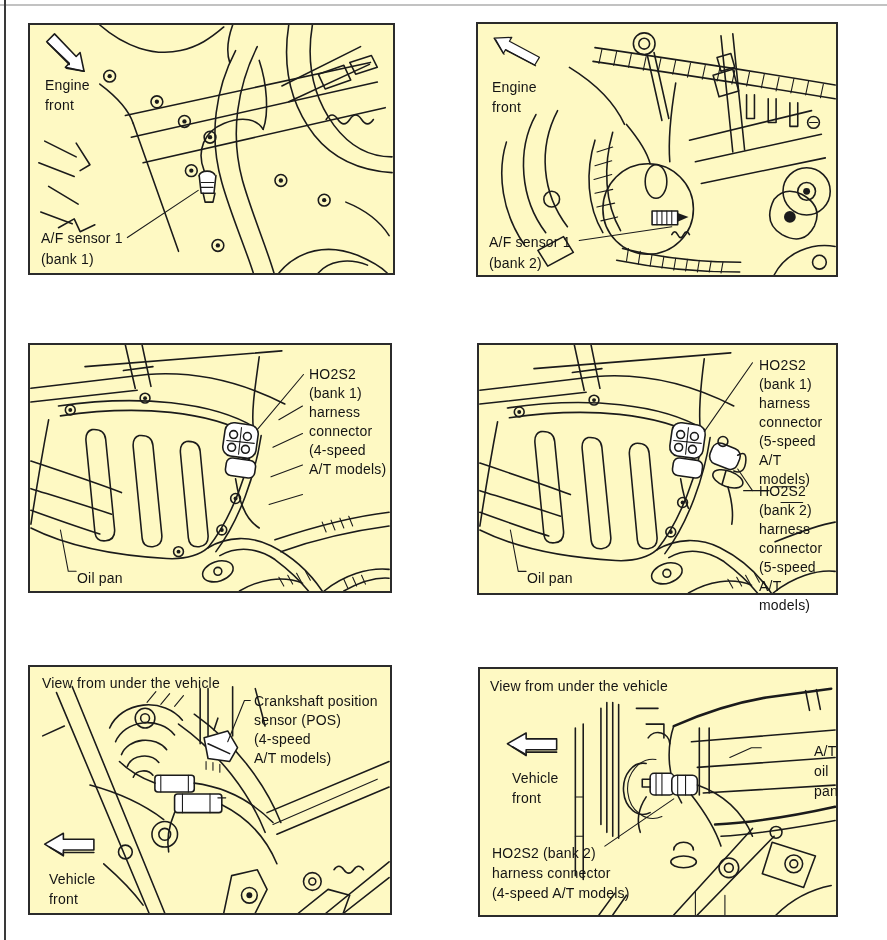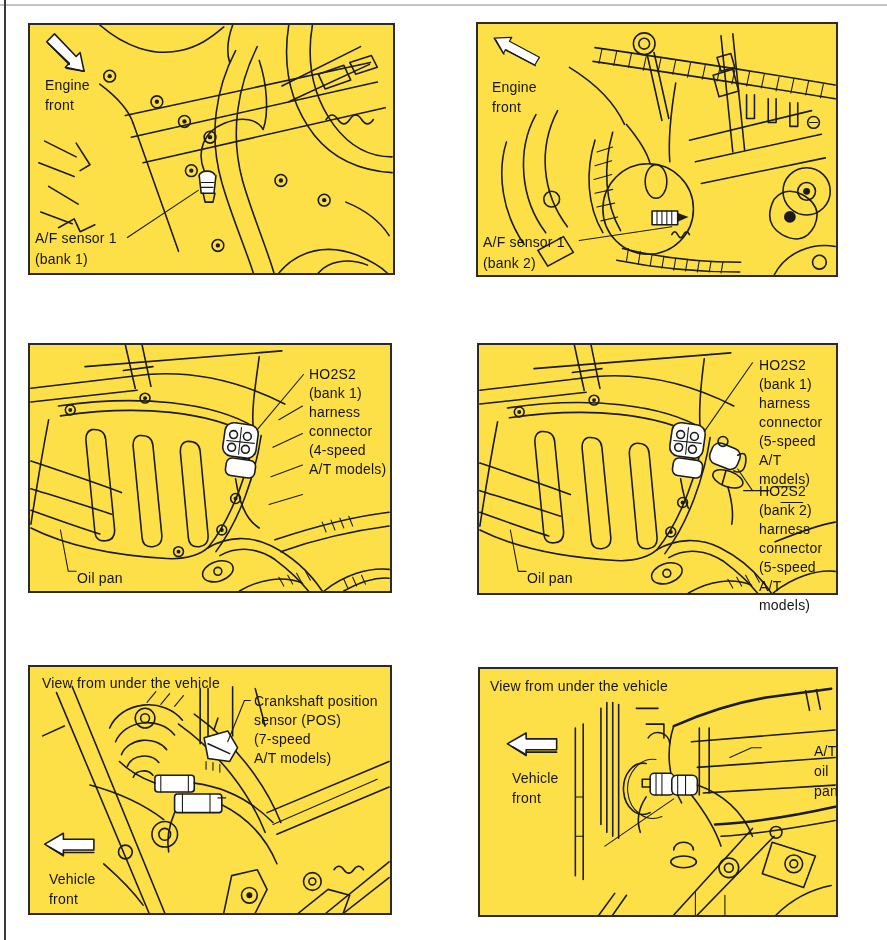--- a/index.html
+++ b/index.html
@@ -1,30 +1,30 @@
 <!DOCTYPE html>
 <html><head>
 <meta charset="utf-8">
 <style>
   html,body{margin:0;padding:0;background:#fff;}
   .page{position:relative;width:887px;height:940px;background:#fff;
         font-family:"Liberation Sans",sans-serif;overflow:hidden;}
   .rule-top{position:absolute;left:0;top:4px;width:887px;height:2px;background:#c2c2c2;}
   .rule-left{position:absolute;left:4px;top:0;width:2px;height:940px;background:#3a3a3a;}
-  .panel{position:absolute;border:2px solid #2b2b2b;background:#fde047;box-sizing:border-box;}
+  .panel{position:absolute;border:2px solid #2b2b2b;background:#fef9c3;box-sizing:border-box;}
   .art{position:absolute;left:0;top:0;width:100%;height:100%;}
   .art *{stroke:#1b1b1b;fill:none;stroke-width:1.6;stroke-linecap:round;stroke-linejoin:round;}
   .art .tn{stroke-width:1.1;}
   .art .s2{stroke-width:2.6;}
   .art .fw{fill:#fff;}
   .art .fk{fill:#1b1b1b;stroke:none;}
   .lbl{position:absolute;color:#141414;font-size:14px;line-height:20px;
        white-space:pre-line;letter-spacing:.2px;}
   .lh19{line-height:19px;}
-  .lh21{line-height:21px;}
+  .lh21{line-height:21px;margin-left:6px;}
 </style>
 </head>
 <body>
 
 <div class="page">
   <div class="rule-top"></div>
   <div class="rule-left"></div>
 
   <div class="panel" style="left:28px;top:23px;width:367px;height:252px;">
     <svg class="art" viewBox="0 0 367 252">
@@ -338,21 +338,21 @@
         <path class="tn" d="M223,34 h-6 L200,76"></path>
       </g>
       <g transform="translate(14,167)">
         <polygon class="fw" points="0,13 19,2 19,8 50,8 50,19 19,19 19,25" stroke-width="1.8"></polygon>
         <path d="M5,16 L19,24 M19,21.5 H50" stroke-width="3.4"></path>
       </g>
     </svg>
     <div class="lbl" style="left:12px;top:6px;">View from under the vehicle</div>
     <div class="lbl lh19" style="left:224px;top:25px;">Crankshaft position
 sensor (POS)
-(7-speed
+(4-speed
 A/T models)</div>
     <div class="lbl" style="left:19px;top:202px;">Vehicle
 front</div>
   </div>
 
   <div class="panel" style="left:478px;top:667px;width:360px;height:250px;">
     <svg class="art" viewBox="0 0 360 250">
       <g>
         <path d="M128,34 V166 M134,34 V170 M140,36 V172 M122,40 V158"></path>
         <path class="s2" d="M196,58 C228,44 260,34 290,29 L356,20"></path>
@@ -395,16 +395,19 @@
         <path class="tn" d="M126,180 L196,132"></path>
         <path class="tn" d="M285,80 h-10 l-22,10"></path>
       </g>
       <g transform="translate(27,63)">
         <polygon class="fw" points="0,13 19,2 19,8 50,8 50,19 19,19 19,25" stroke-width="1.8"></polygon>
         <path d="M5,16 L19,24 M19,21.5 H50" stroke-width="3.4"></path>
       </g>
     </svg>
     <div class="lbl" style="left:10px;top:7px;">View from under the vehicle</div>
     <div class="lbl" style="left:287px;top:72px;margin-left:47px;">A/T oil pan</div>
+    <div class="lbl" style="left:12px;top:174px;">HO2S2 (bank 2)
+harness connector
+(4-speed A/T models)</div>
     <div class="lbl" style="left:32px;top:99px;">Vehicle
 front</div>
   </div>
 </div>
 
 </body></html>

